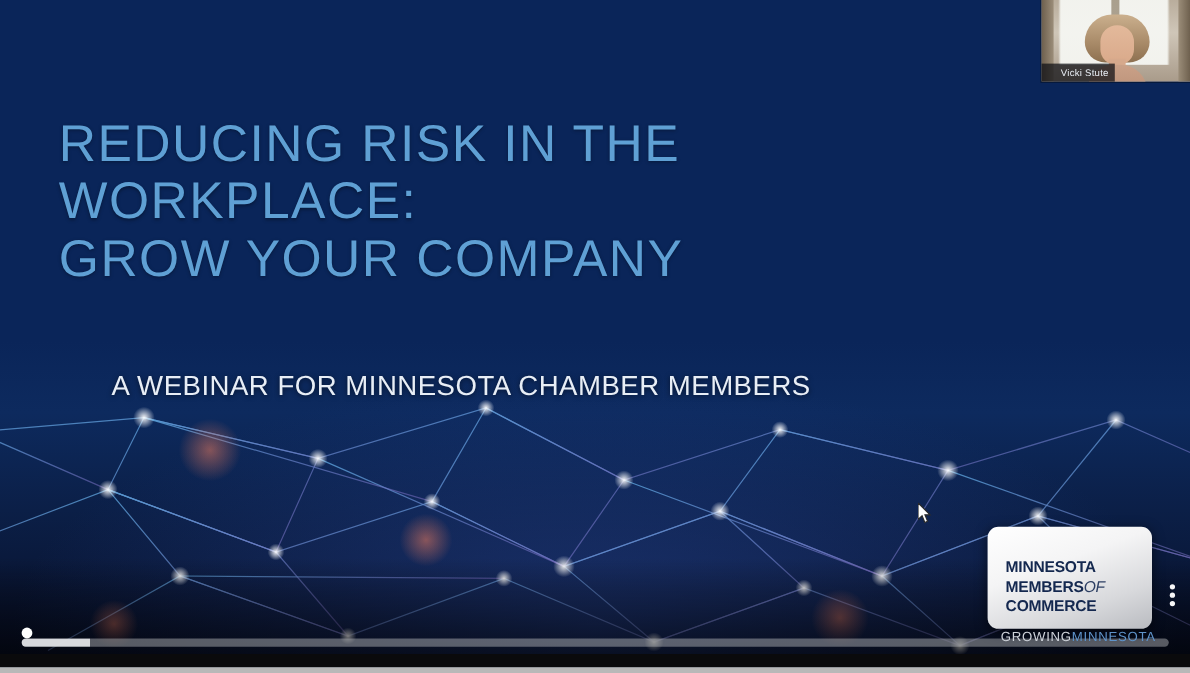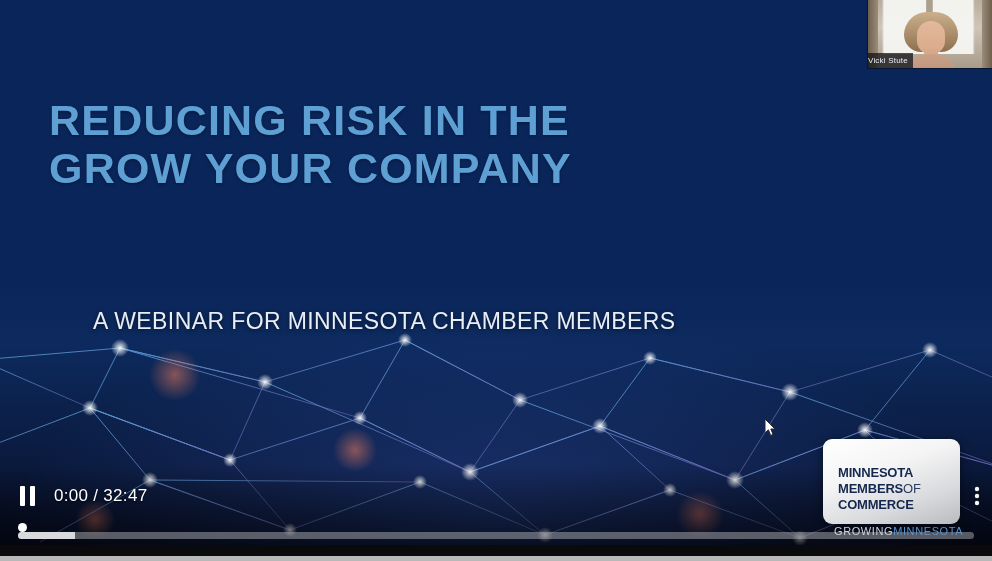--- a/index.html
+++ b/index.html
@@ -29,21 +29,21 @@
     position:absolute; left:0; top:330px; width:992px; height:215px;
     overflow:hidden;
   }
   #network svg{ display:block; width:992px; height:215px; }
 
   
   #titleblock{
     position:absolute; left:49px; top:96px; width:880px;
   }
   .headline{
-    font-weight:bold;
+    font-weight:normal;
     font-size:43px;
     line-height:48px;
     letter-spacing:1.2px;
     color:#5fa0d4;
     text-transform:uppercase;
     text-shadow:0 1px 3px rgba(0,0,0,.35);
   }
   .headline .ln2{ display:block; }
   #subblock{
     position:absolute; left:56px; top:305px;
@@ -101,21 +101,21 @@
     position:absolute; left:2px; top:42px; width:50px; height:26px;
     border-radius:22px 22px 0 0;
     background:linear-gradient(180deg,#caa188 0%, #b98f76 100%);
   }
   #namebadge{
     position:absolute; left:868px; top:53px;
     background:rgba(12,14,20,.72);
     color:#e9eef5;
     font-size:8px;
     letter-spacing:.2px;
-    padding:2px 5px 2px 0;
+    padding:2px 5px 2px 16px;
     line-height:11px;
     white-space:nowrap;
   }
 
   
   #cursor{
     position:absolute; left:765px; top:419px; width:12px; height:18px;
     pointer-events:none;
   }
 
@@ -179,21 +179,21 @@
     overflow:hidden;
   }
   #logocard .logo{
     position:absolute; left:15px; top:26px;
     color:#14284f;
     font-weight:bold;
     font-size:13px;
     line-height:16px;
     letter-spacing:-.2px;
   }
-  #logocard .logo .of{ font-weight:normal; color:#2d3f63; }
+  #logocard .logo .of{ font-weight:normal; color:#2d3f63;font-style:italic; }
   #tagline{
     position:absolute; left:834px; top:525px;
     font-size:11px; font-weight:normal; letter-spacing:.6px;
   }
   #tagline .g{ color:#cfd3da; }
   #tagline .m{ color:#5f93c9; }
 
   
   #bottomstrip{
     position:absolute; left:0; bottom:0; width:992px; height:5px;
@@ -272,20 +272,21 @@
           <circle cx="175" cy="45" r="26" fill="url(#warm)"></circle>
           <circle cx="355" cy="120" r="22" fill="url(#warm)"></circle>
           <circle cx="700" cy="185" r="24" fill="url(#warm)"></circle>
           <circle cx="95" cy="190" r="20" fill="url(#warm)"></circle>
         </g>
       </svg>
     </div>
 
     <div id="titleblock">
       <div class="headline"><span>REDUCING RISK IN THE</span>
+        <span class="ln2">WORKPLACE:</span>
         <span class="ln2">GROW YOUR COMPANY</span>
       </div>
     </div>
 
     <div id="subblock">
       <div class="subline">A WEBINAR FOR MINNESOTA CHAMBER MEMBERS</div>
     </div>
   </div>
 
   <div id="webcam">
@@ -302,27 +303,20 @@
   <div id="namebadge">Vicki Stute</div>
 
   <div id="cursor" style="left: 765px; top: 419px;">
     <svg viewBox="0 0 12 18" xmlns="http://www.w3.org/2000/svg">
       <polygon points="0,0 0,14 3.4,10.8 5.7,16.4 8,15.4 5.8,10 10,10" fill="#ffffff" stroke="#2b2b2b" stroke-width="1"></polygon>
     </svg>
   </div>
 
   <div id="controls">
 
-    <div id="leftctl">
-      <div id="playpause">
-        <i></i>
-          <i></i>
-      </div>
-      <div id="timecode">0:00 / 32:47</div>
-    </div>
 
     <div id="rightctl">
       <span class="ctl-icon">
         <svg width="26" height="26" viewBox="0 0 26 26" xmlns="http://www.w3.org/2000/svg">
           <path d="M4 10 h4 l5 -4 v14 l-5 -4 H4 Z" fill="#ffffff"></path>
           <path d="M16 9.5 a5 5 0 0 1 0 7" stroke="#ffffff" stroke-width="1.8" fill="none" stroke-linecap="round"></path>
           <path d="M19 7 a8.5 8.5 0 0 1 0 12" stroke="#ffffff" stroke-width="1.8" fill="none" stroke-linecap="round"></path>
         </svg>
       </span>
       <span class="ctl-icon">

